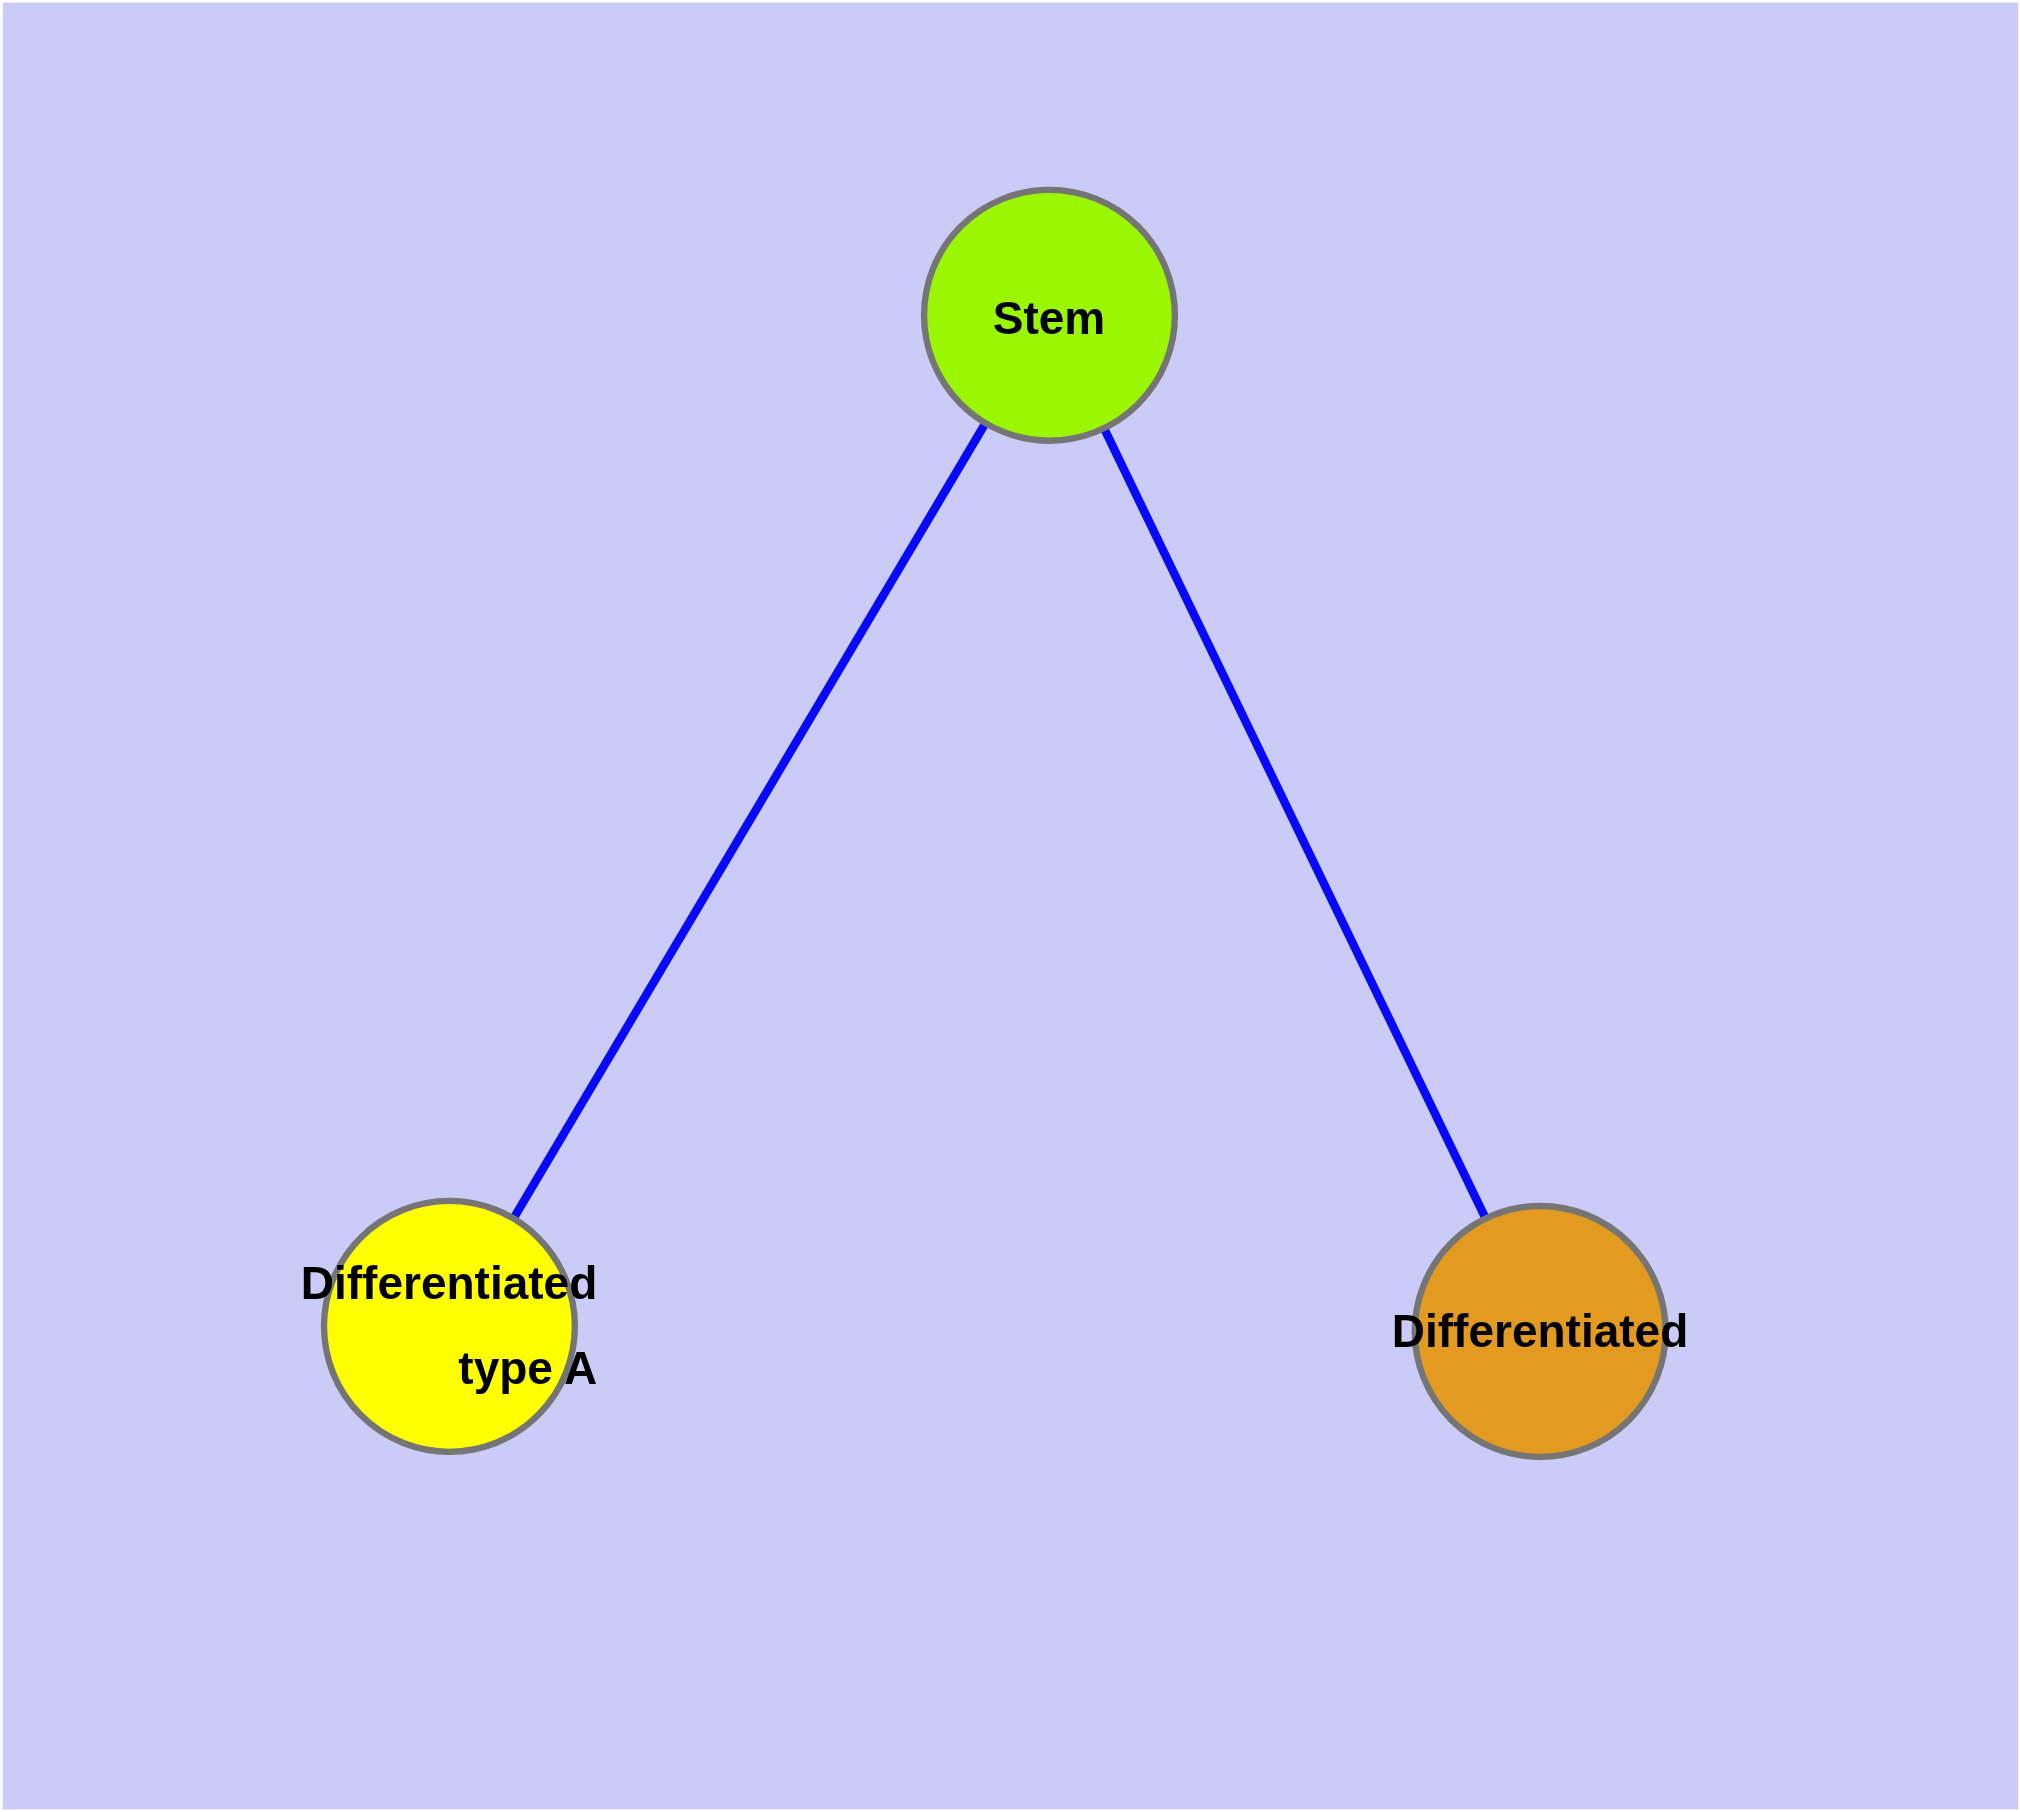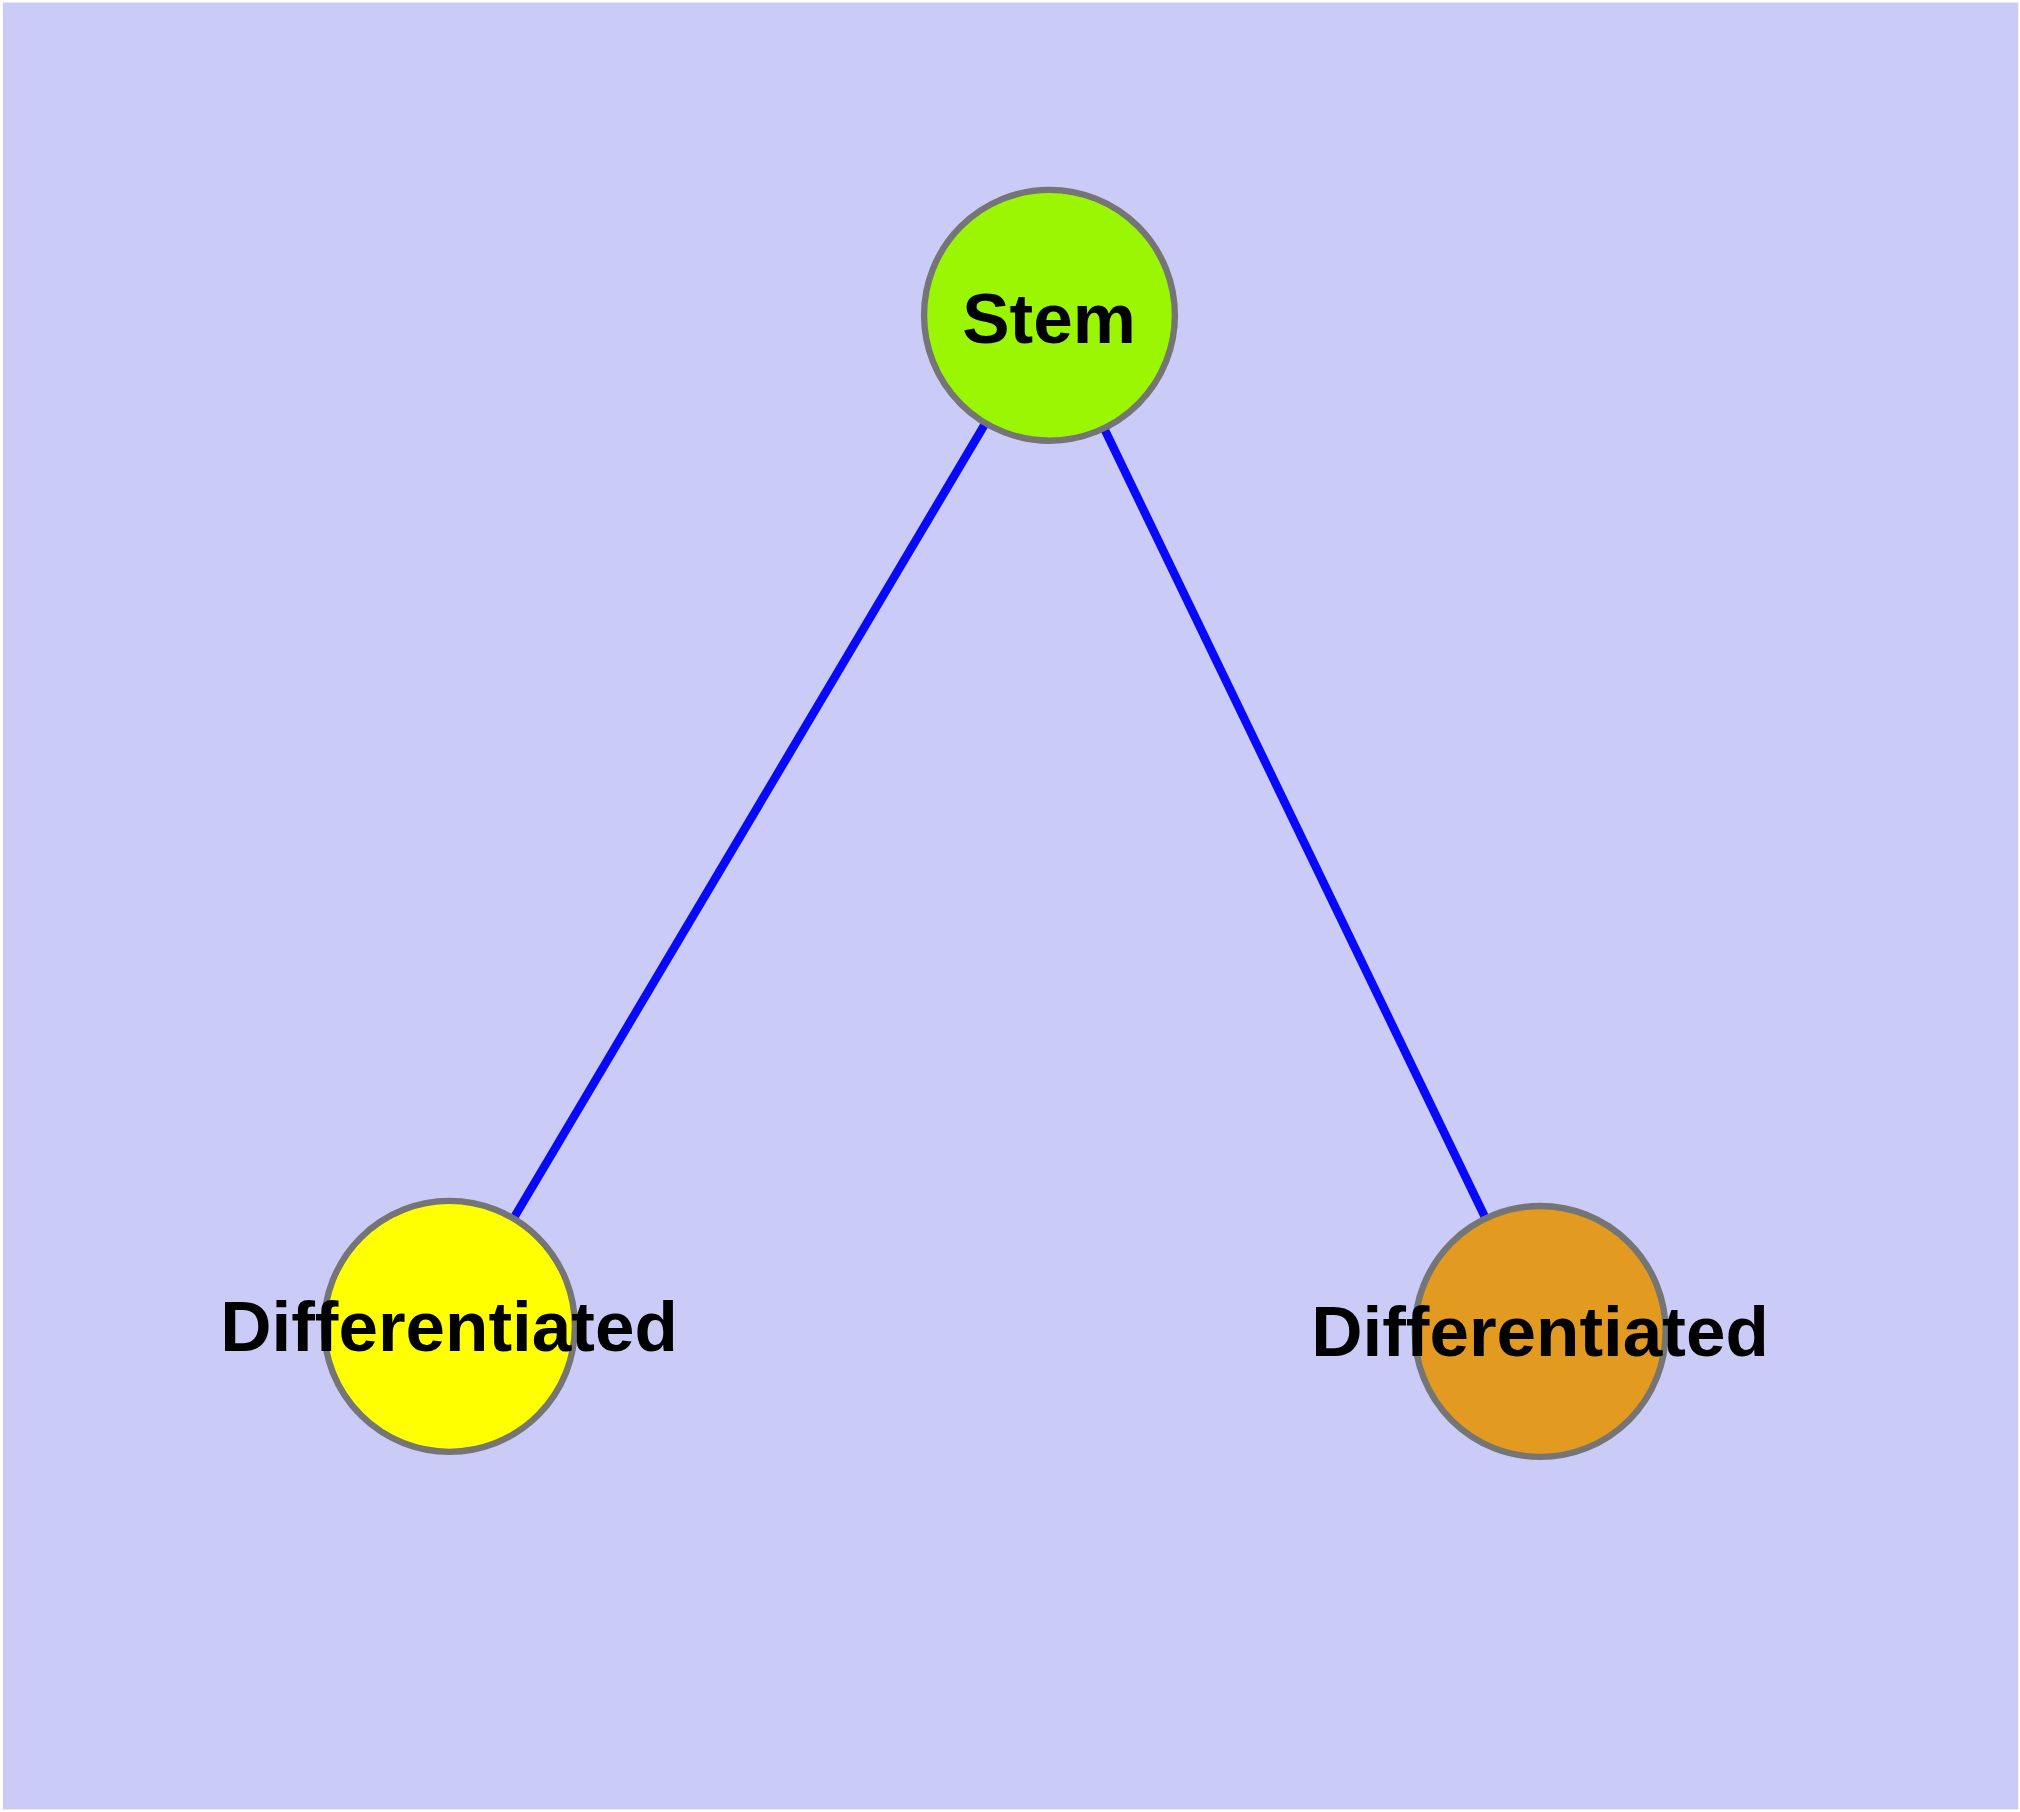--- a/index.html
+++ b/index.html
@@ -26,21 +26,21 @@
     fill: none;
   }
   .node {
     stroke-width: 7.5;
   }
   .node-label {
     position: absolute;
     transform: translate(-50%, -50%);
     text-align: right;
     font-weight: 700;
-    font-size: 71px;
+    font-size: 46px;
     line-height: 85px;
     color: #000000;
     white-space: nowrap;
   }
   .label-line {
     display: block;
   }
 </style>
 </head>
 <body>
@@ -58,20 +58,21 @@
     <circle class="node" cx="530" cy="1565" r="148" fill="#ffff00" stroke="#757575"></circle>
     <circle class="node" cx="1817" cy="1571" r="148" fill="#e39a20" stroke="#757575"></circle>
   </svg>
 
   <div class="node-label" style="left:1049px; top:318px;">
     <span class="label-line">Stem</span>
   </div>
 
   <div class="node-label" style="left:449px; top:1326px;">
     <span class="label-line">Differentiated</span>
+    <span class="label-line">type A</span>
   </div>
 
   <div class="node-label" style="left:1540px; top:1331px;">
     <span class="label-line">Differentiated</span>
   </div>
 
 </div>
 
 
 </body></html>

